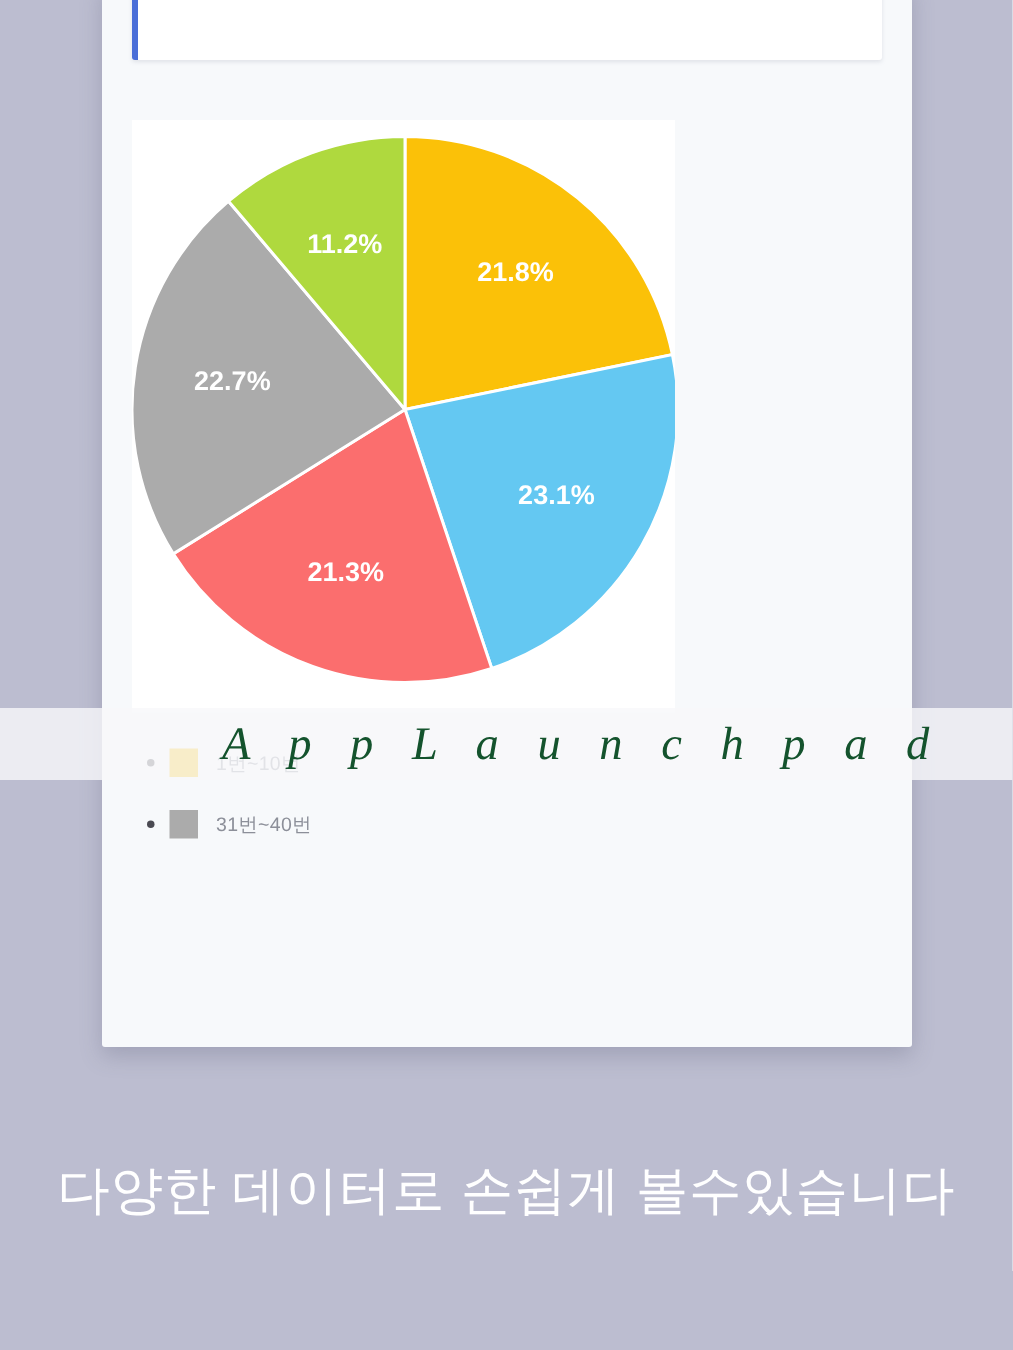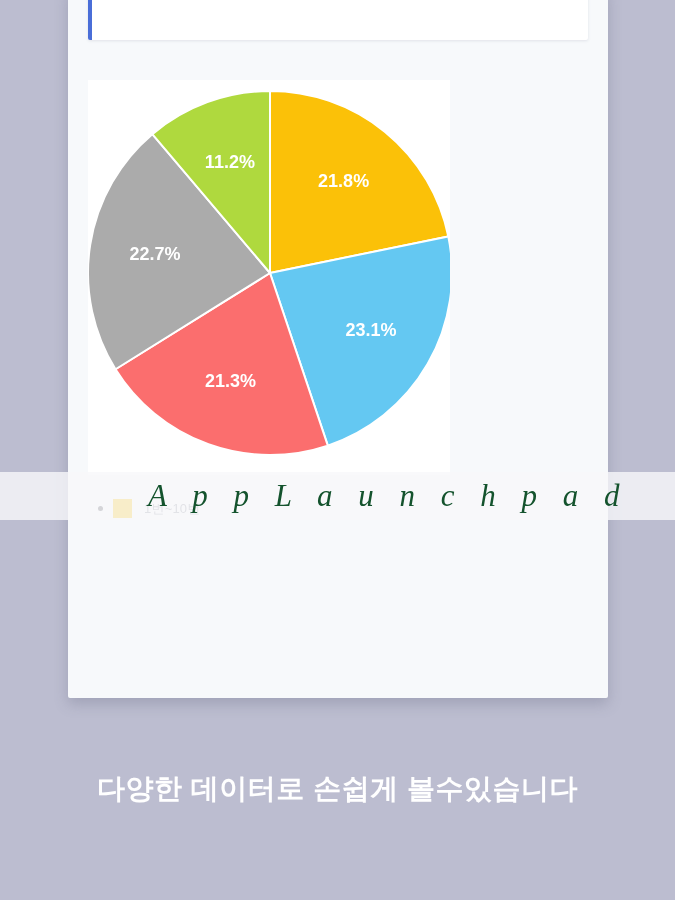--- a/index.html
+++ b/index.html
@@ -137,26 +137,25 @@
     white-space: nowrap;
   }
 
   
   #caption {
     position: absolute;
     left: 0;
     top: 770px;
     width: 675px;
     text-align: center;
-    font-size: 28px;
+    font-size: 35px;
     color: #ffffff;
     letter-spacing: 0.5px;
     white-space: nowrap;
     z-index: 20;
-    font-weight: bold;
   }
 </style>
 </head>
 <body style="background: rgb(188, 189, 208);">
 
 <div id="app-panel" style="background: rgb(247, 249, 251);">
 
   <div id="top-card" style="border-left-color: rgb(74, 110, 216);">
     <span id="top-card-text"></span>
   </div>
@@ -177,20 +176,25 @@
         </svg>
     </div>
   </div>
 
   <div id="legend">
     <div class="legend-item">
       <span class="legend-bullet"></span>
       <span class="legend-swatch" style="background: rgb(251, 193, 8);"></span>
       <span class="legend-label">1번~10번</span>
     </div>
+    <div class="legend-item">
+      <span class="legend-bullet"></span>
+      <span class="legend-swatch" style="background: rgb(171, 171, 171);"></span>
+      <span class="legend-label">31번~40번</span>
+    </div>
   </div>
 
 </div>
 
 <div id="watermark-band">
   <span id="watermark-text">A p p L a u n c h p a d</span>
 </div>
 
 <div id="caption">다양한 데이터로 손쉽게 볼수있습니다</div>
 

